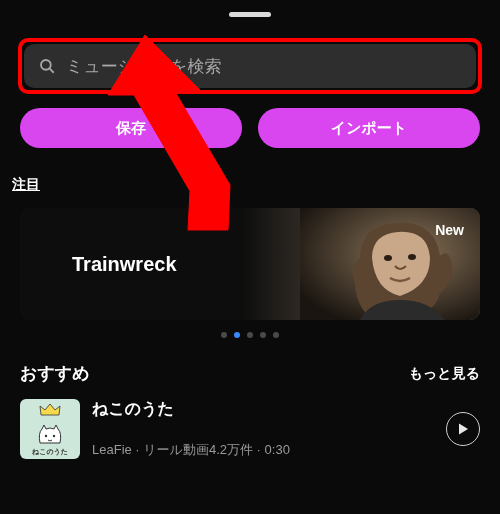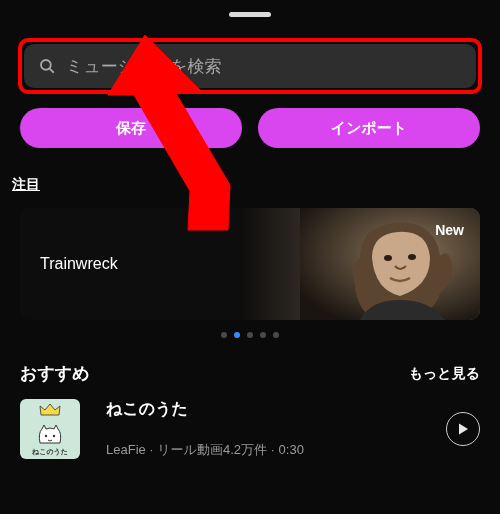--- a/index.html
+++ b/index.html
@@ -74,22 +74,23 @@
     position: relative;
     overflow: hidden;
     display: flex;
     align-items: center;
   }
   .feat-text {
     padding-left: 20px;
     z-index: 2;
   }
   .feat-title {
-    font-size: 16px;
-    font-weight: 400;
+    font-size: 20px;
+    font-weight: 700;
+    margin-left: 32px;
   }
   .feat-artist {
     font-size: 14px;
     color: #d0d0d0;
     margin-top: 4px;
   }
   .feat-badge {
     position: absolute;
     right: 16px;
     top: 14px;
@@ -123,21 +124,21 @@
     justify-content: space-between;
     align-items: center;
     margin: 24px 20px 0 20px;
   }
   .row-head .title { font-size: 17px; font-weight: 700; }
   .row-head .more { font-size: 14px; font-weight: 600; color: #fff; }
   .song-row {
     display: flex;
     align-items: center;
     margin: 14px 20px 0 20px;
-    gap: 26px;
+    gap: 12px;
   }
   .album-art {
     width: 60px; height: 60px;
     border-radius: 6px;
     background: #cde7da;
     position: relative;
     overflow: hidden;
     flex: 0 0 auto;
   }
   .album-art .crown {

